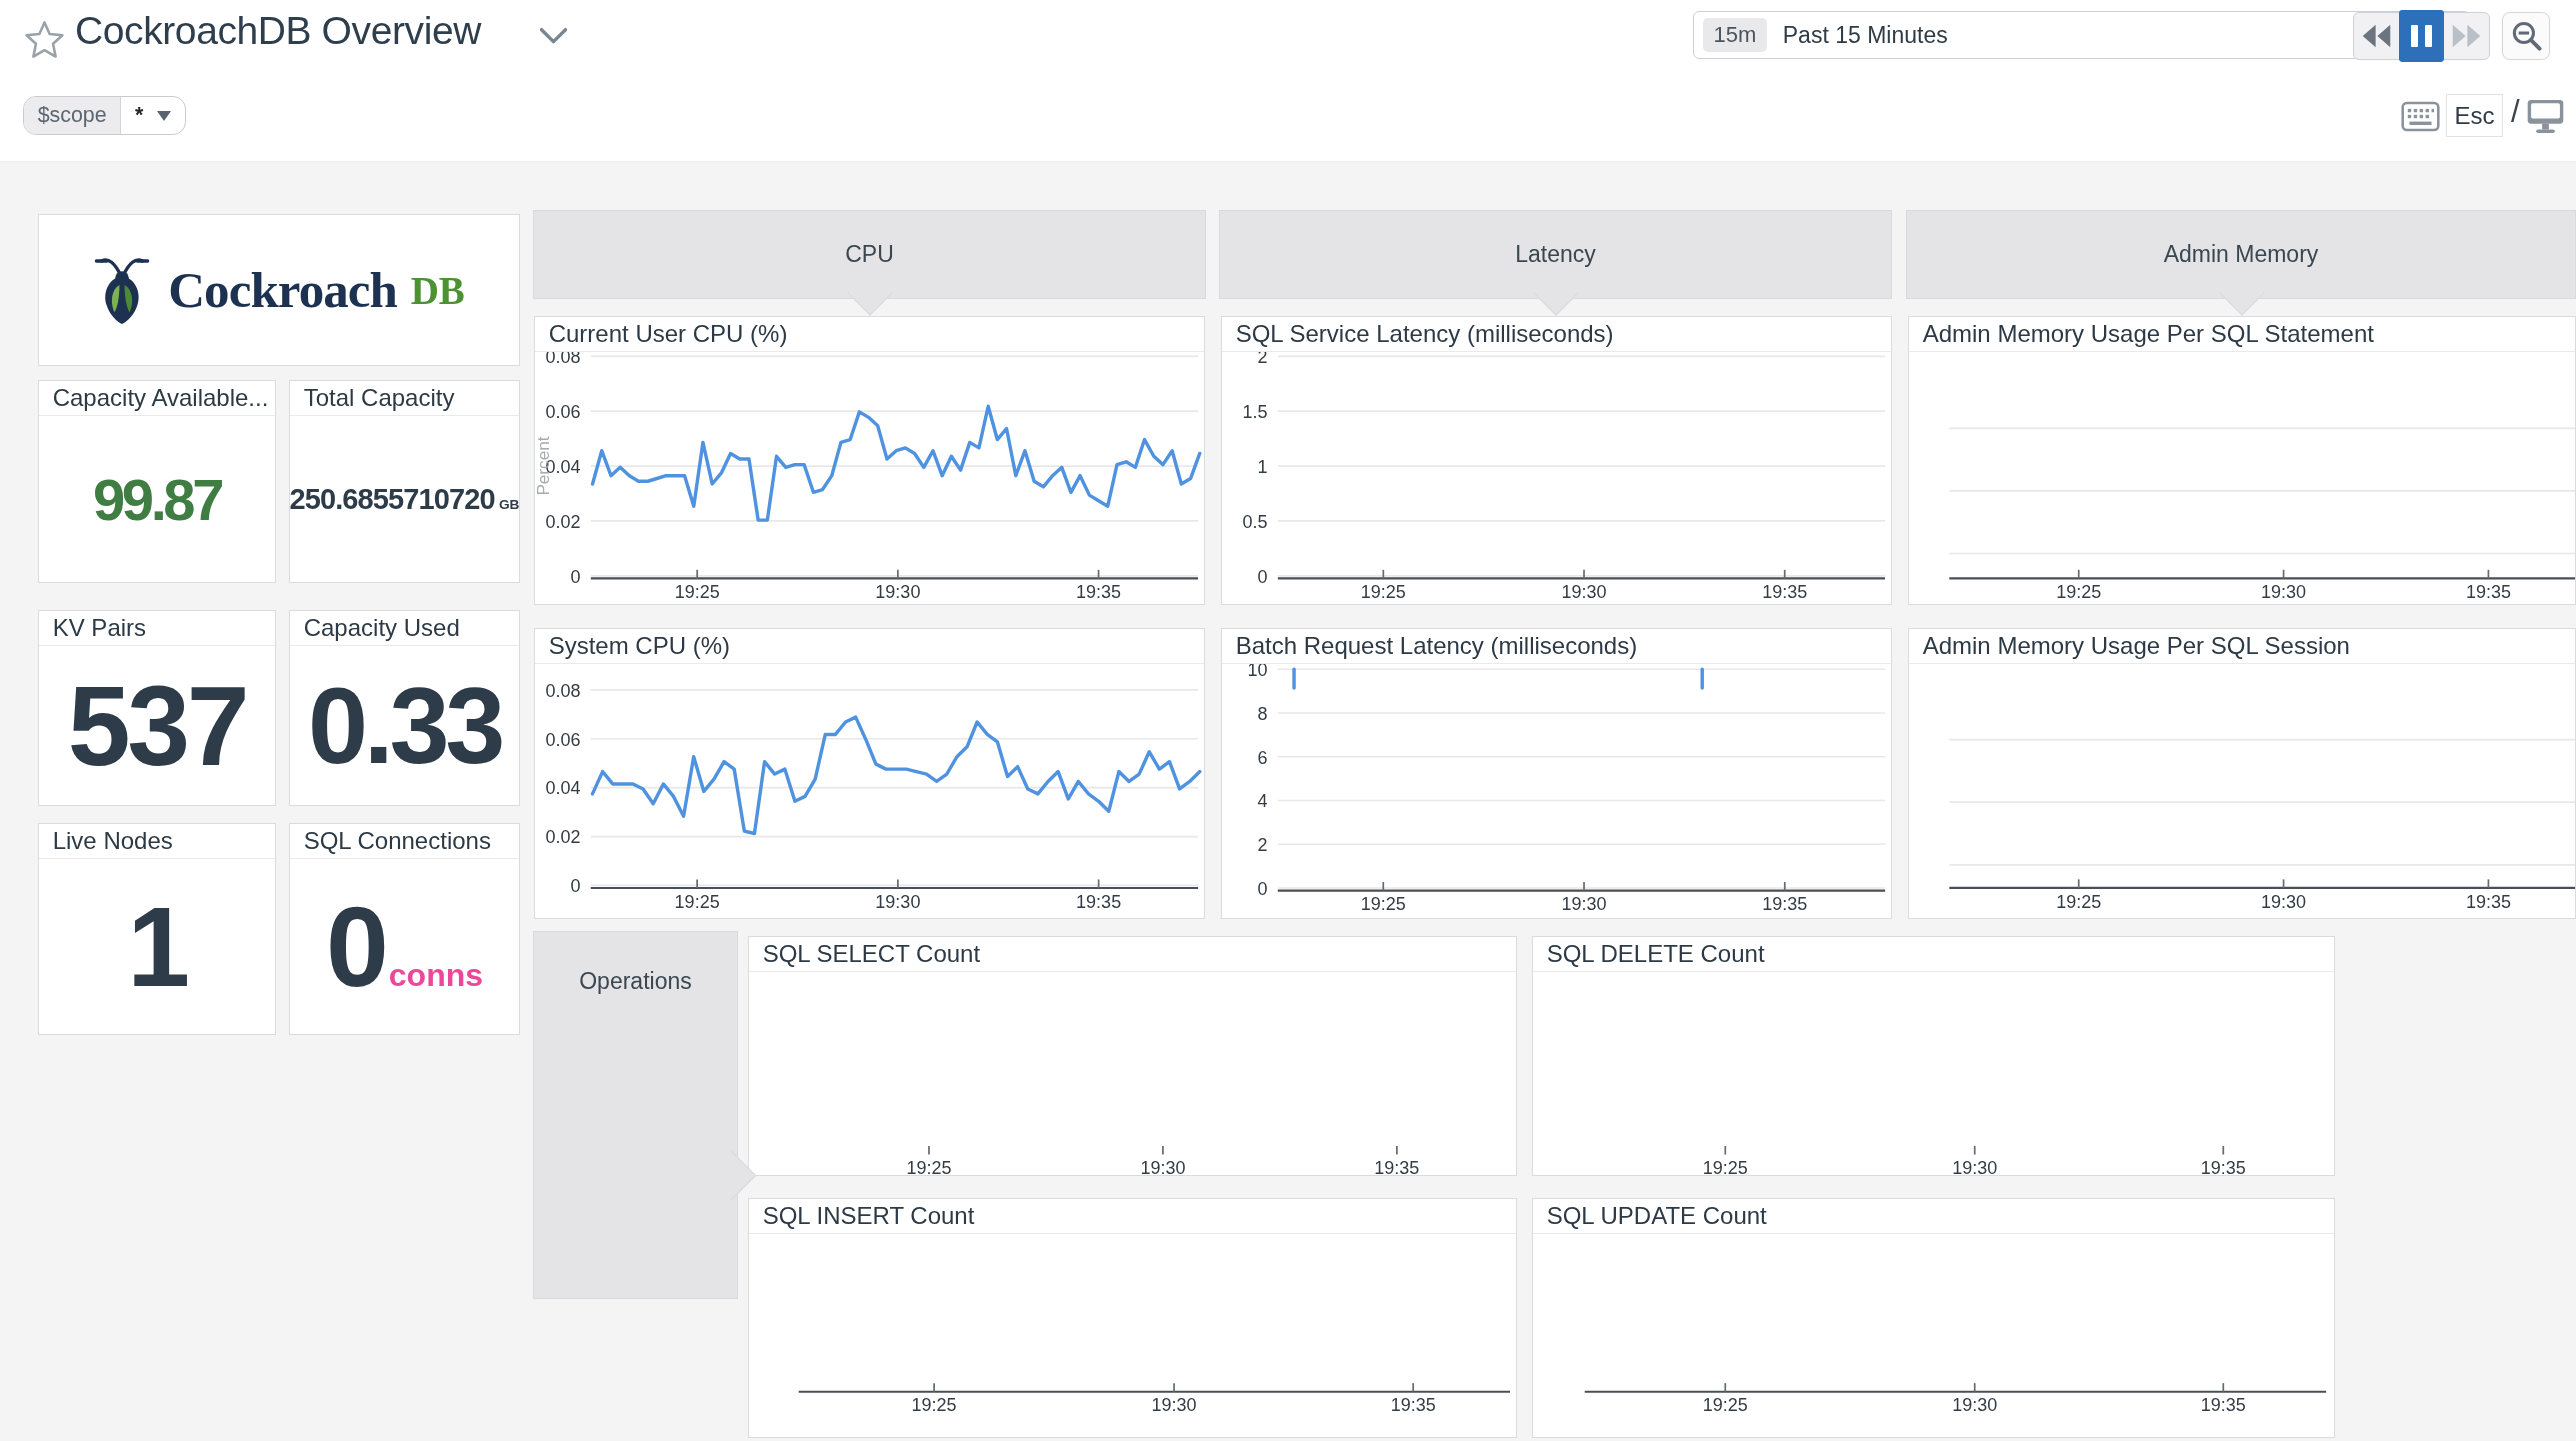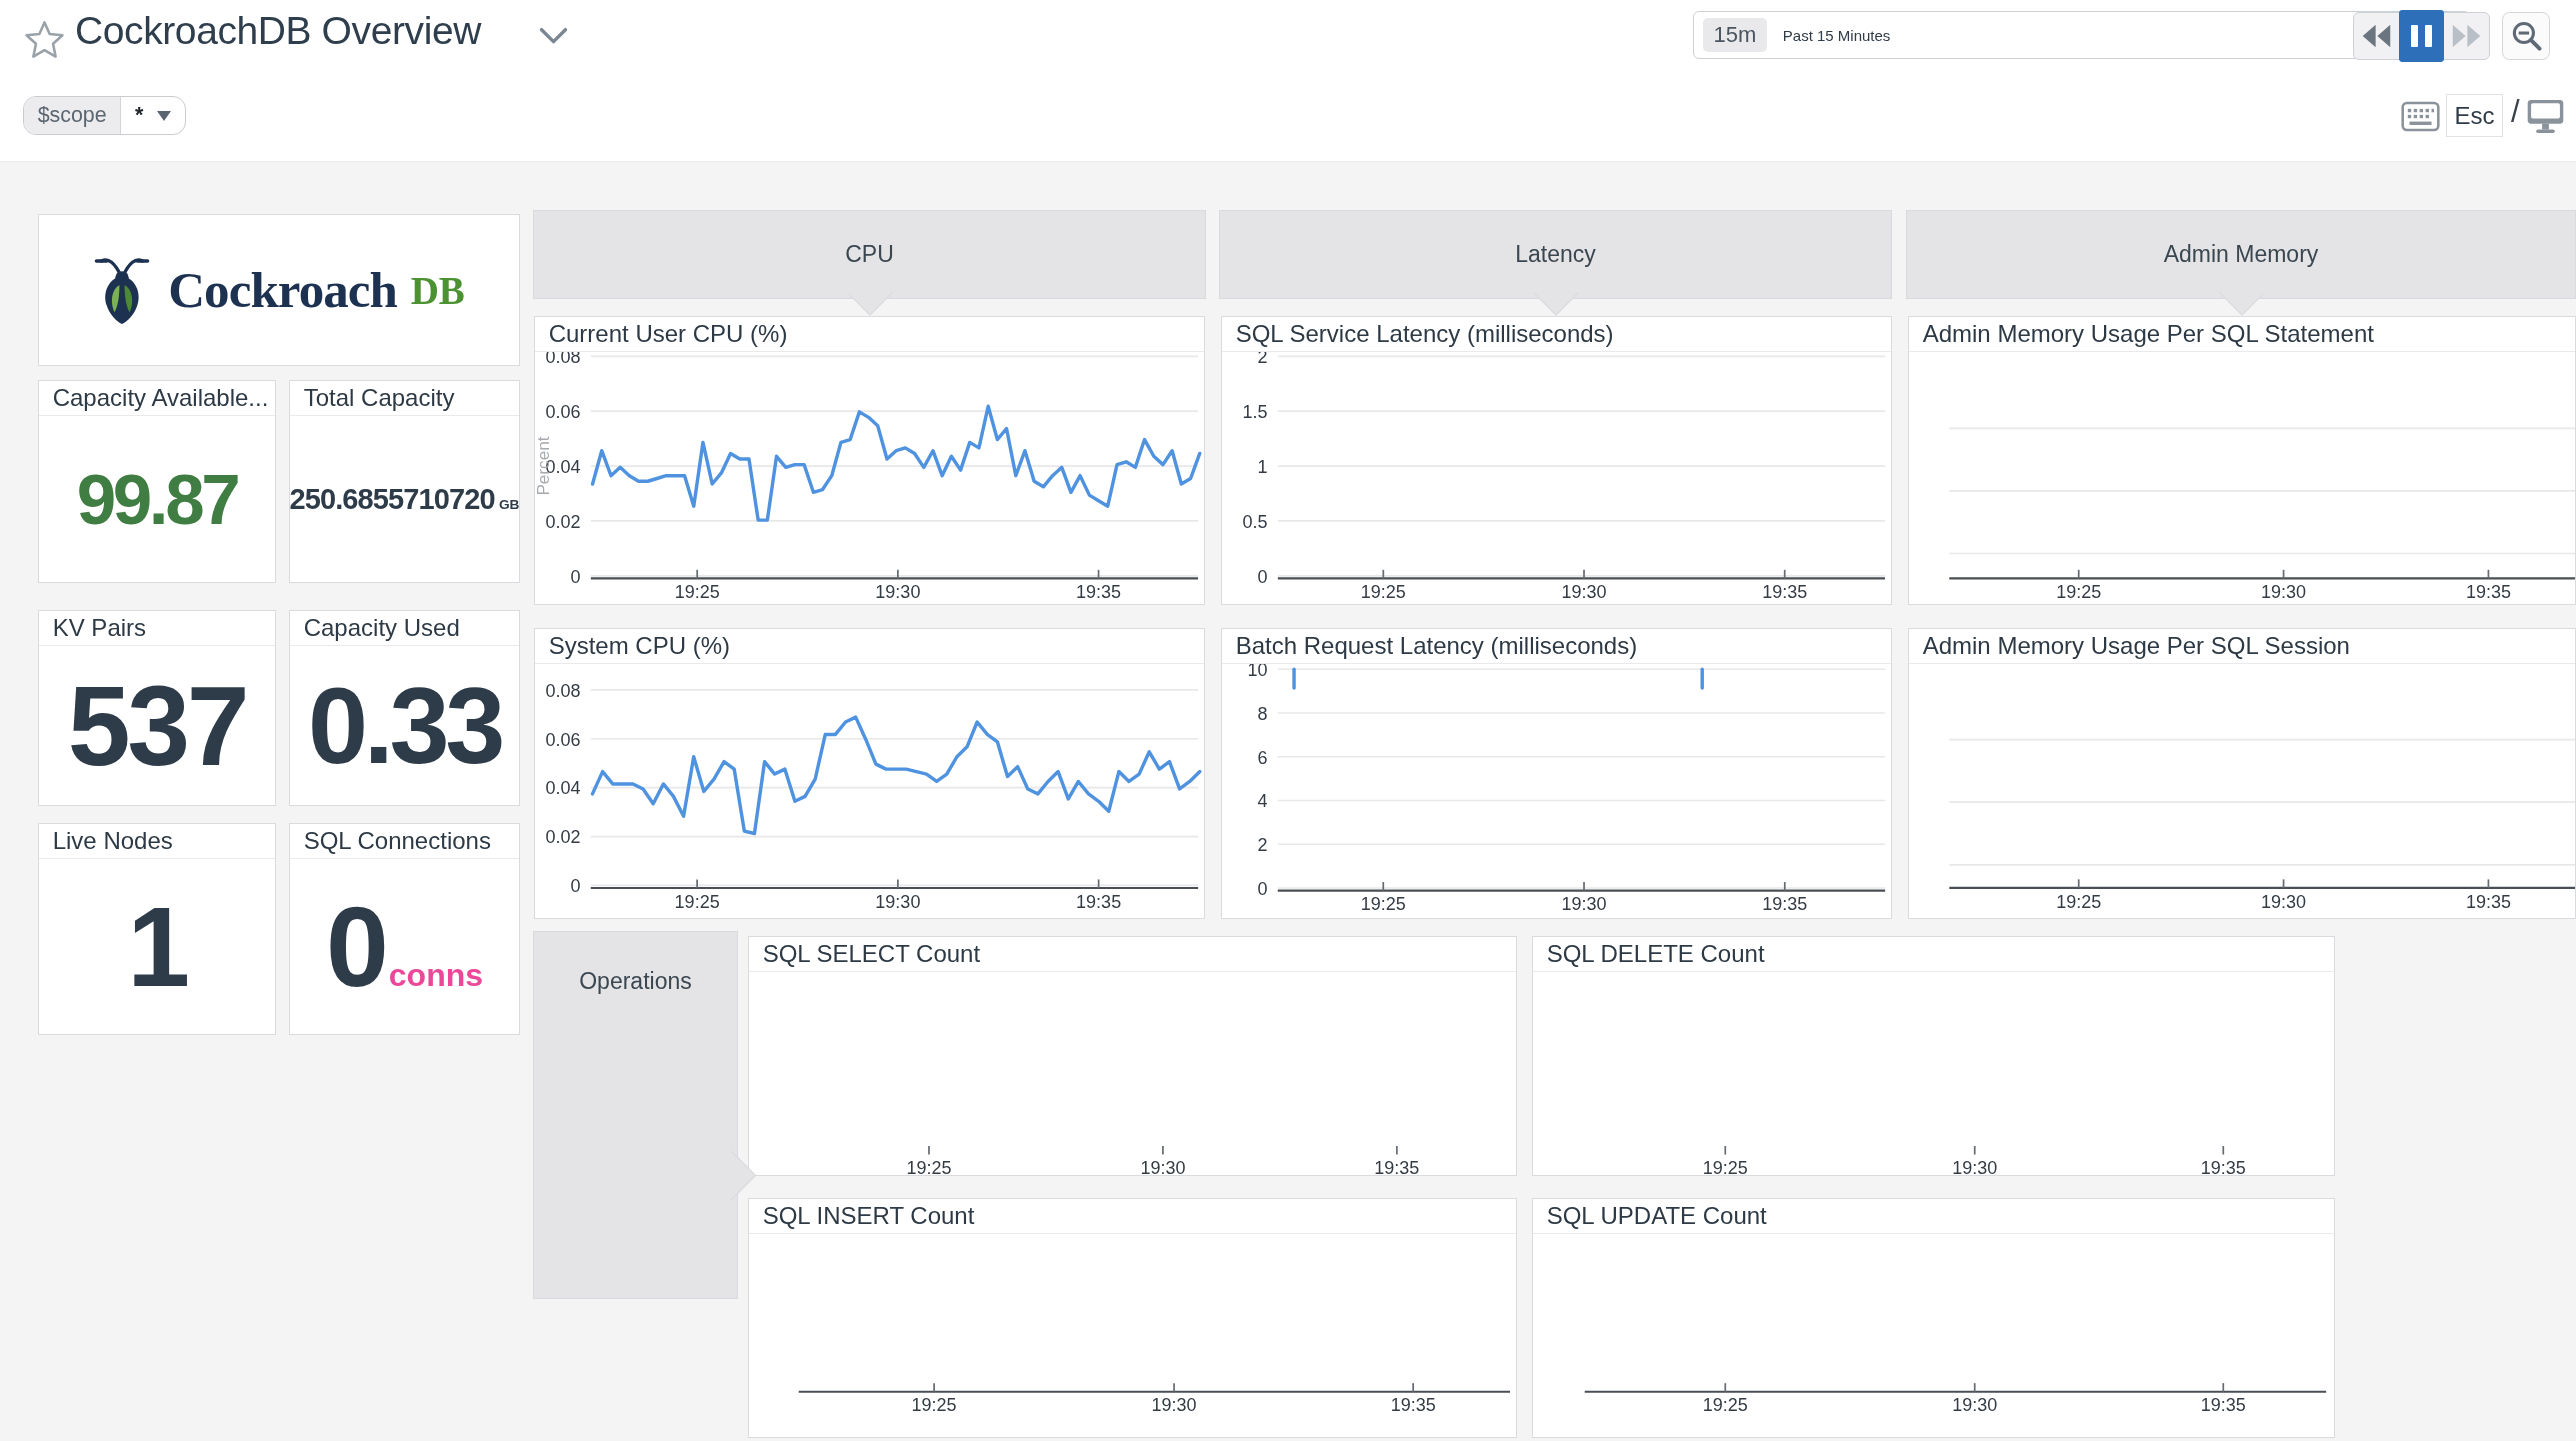--- a/index.html
+++ b/index.html
@@ -7,21 +7,21 @@
 
   
   .header { position:absolute; left:0; top:0; width:2576px; height:161px; background:#ffffff; border-bottom:0.9px solid #ececee; }
   .page-title { position:absolute; left:75px; top:8.6px; font-size:39px; color:#2f3e4d; font-weight:500; letter-spacing:-0.4px; }
   .star { position:absolute; left:24px; top:19px; }
   .title-chev { position:absolute; left:539px; top:27.4px; }
 
   .time-picker { position:absolute; left:1693px; top:11px; width:777px; height:48px; background:#fff;
     border:0.9px solid #cdd0d4; border-radius:6px; display:flex; align-items:center; box-sizing:border-box; cursor:pointer; }
   .badge-15m { background:#e9e9eb; border-radius:5.1px; margin-left:8.6px; padding:4.3px 11px; font-size:22px; color:#4a5560; }
-  .time-label { margin-left:15.4px; font-size:15px; color:#2f3b47; }
+  .time-label { margin-left:15.4px; font-size:23px; color:#2f3b47; }
   .dd-caret { margin-left:auto; margin-right:15.4px; width:0; height:0; border-left:9.4px solid transparent; border-right:9.4px solid transparent; border-top:12px solid #5a6470; }
 
   .playback { position:absolute; left:2353px; top:12px; width:137px; height:48px; background:#f1f1f3;
     border:0.9px solid #cdd0d4; border-radius:6px; display:flex; box-sizing:border-box; }
   .pb-seg { flex:1; display:flex; align-items:center; justify-content:center; cursor:pointer; }
   .pb-pause { background:#2d6fb8; border-radius:3.4px; margin:-3.4px 0; }
   .pb-pause .bar { width:6.9px; height:22px; background:#fff; margin:0 3.4px; border-radius:0.9px; }
 
   .zoombtn { position:absolute; left:2502px; top:12px; width:48px; height:48px; background:#fbfbfc;
     border:0.9px solid #d3d5d9; border-radius:7.7px; display:flex; align-items:center; justify-content:center; cursor:pointer; box-sizing:border-box; }
@@ -40,21 +40,21 @@
   
   .card { position:absolute; background:#fff; border:0.9px solid #d9dbde; box-sizing:border-box; }
   .card-title { height:34px; line-height:34px; padding:0 13.7px; font-size:24px; color:#2d3a45;
     border-bottom:0.9px solid #eaeaec; white-space:nowrap; overflow:hidden; background:#fff; position:relative; z-index:2; }
   .value-body { position:absolute; left:0; right:0; top:35px; bottom:0; display:flex; align-items:center; justify-content:center; }
   .vu { display:flex; align-items:baseline; }
   .big-num { font-weight:bold; color:#2e3c49; }
   .big-num.green { color:#3f7d42; }
   .fs-huge { font-size:113px; letter-spacing:-3.4px; }
   .fs-big  { font-size:108px; letter-spacing:-4.3px; }
-  .fs-avail{ font-size:71px; letter-spacing:-3.4px; }
+  .fs-avail{ font-size:58px; letter-spacing:-3.4px; }
   .fs-med  { font-size:29px;  letter-spacing:-0.9px; }
   .unit-sm { font-weight:bold; color:#2e3c49; font-size:13.7px; margin-left:4.3px; }
   .unit-lg { font-weight:bold; color:#ec4899; font-size:32px; margin-left:3.4px; }
 
   
   .logo-wrap { position:absolute; left:0; top:0; right:0; bottom:0; display:flex; align-items:center; justify-content:center; gap:17px; }
   .logo-cockroach { font-family:"Liberation Serif", serif; font-weight:bold; font-size:51px; color:#1d3150; letter-spacing:-0.9px; }
   .logo-db { font-family:"Liberation Serif", serif; font-weight:bold; font-size:39px; color:#4c9132; margin-left:-3.4px; }
 
   

